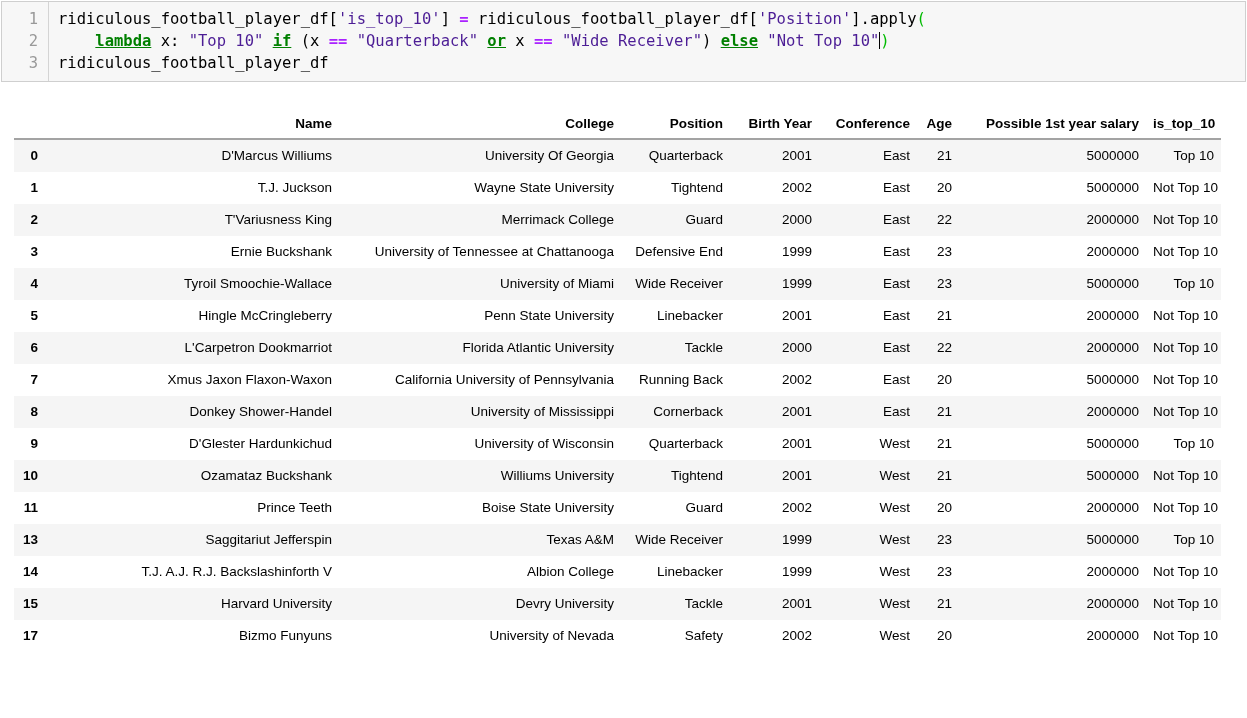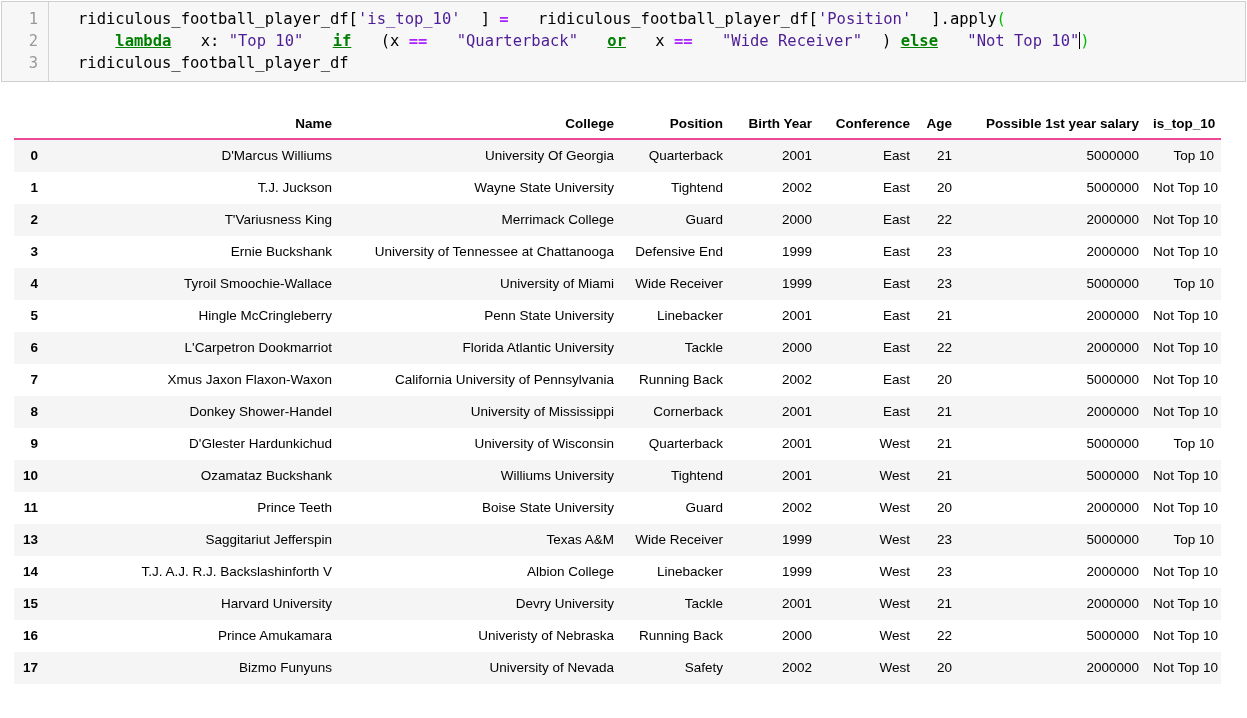--- a/index.html
+++ b/index.html
@@ -27,21 +27,21 @@
     padding: 6px 10px 7px 0;
     border-right: 1px solid #d4d4d4;
     text-align: right;
   }
   .line-number { color: #999999; }
   .code-lines {
     padding: 6px 0 7px 9px;
     white-space: pre;
   }
   .code-line { white-space: pre; color: #000000; }
-  .tok-plain    { color: #000000; margin-left: 20px; }
+  .tok-plain    { color: #000000; }
   .tok-keyword  { color: #008000; font-weight: bold; text-decoration: underline; }
   .tok-string   { color: #4c1d95; }
   .tok-operator { color: #AA22FF; font-weight: bold; }
   .tok-bracket  { color: #00BB00; }
   .tok-cursor {
     display: inline-block;
     width: 0;
     border-left: 1.6px solid #000000;
     height: 17px;
     vertical-align: -3px;
@@ -54,21 +54,21 @@
     table-layout: fixed;
     width: 1207px;
     font-size: 13.5px;
     color: #000000;
   }
   table.dataframe thead th {
     font-weight: bold;
     text-align: right;
     vertical-align: middle;
     padding: 7px 7px;
-    border-bottom: 2px solid #ec4899;
+    border-bottom: 2px solid #a3a3a3;
     white-space: nowrap;
   }
   table.dataframe tbody th,
   table.dataframe tbody td {
     text-align: right;
     vertical-align: middle;
     padding: 8px 7px;
     line-height: 16px;
     white-space: nowrap;
     overflow: hidden;
@@ -275,31 +275,20 @@
           <td>Harvard University</td>
           <td>Devry University</td>
           <td>Tackle</td>
           <td>2001</td>
           <td>West</td>
           <td>21</td>
           <td>2000000</td>
           <td>Not Top 10</td>
         </tr>
         <tr>
-          <th>16</th>
-          <td>Prince Amukamara</td>
-          <td>Univeristy of Nebraska</td>
-          <td>Running Back</td>
-          <td>2000</td>
-          <td>West</td>
-          <td>22</td>
-          <td>5000000</td>
-          <td>Not Top 10</td>
-        </tr>
-        <tr>
           <th>17</th>
           <td>Bizmo Funyuns</td>
           <td>University of Nevada</td>
           <td>Safety</td>
           <td>2002</td>
           <td>West</td>
           <td>20</td>
           <td>2000000</td>
           <td>Not Top 10</td>
         </tr>

